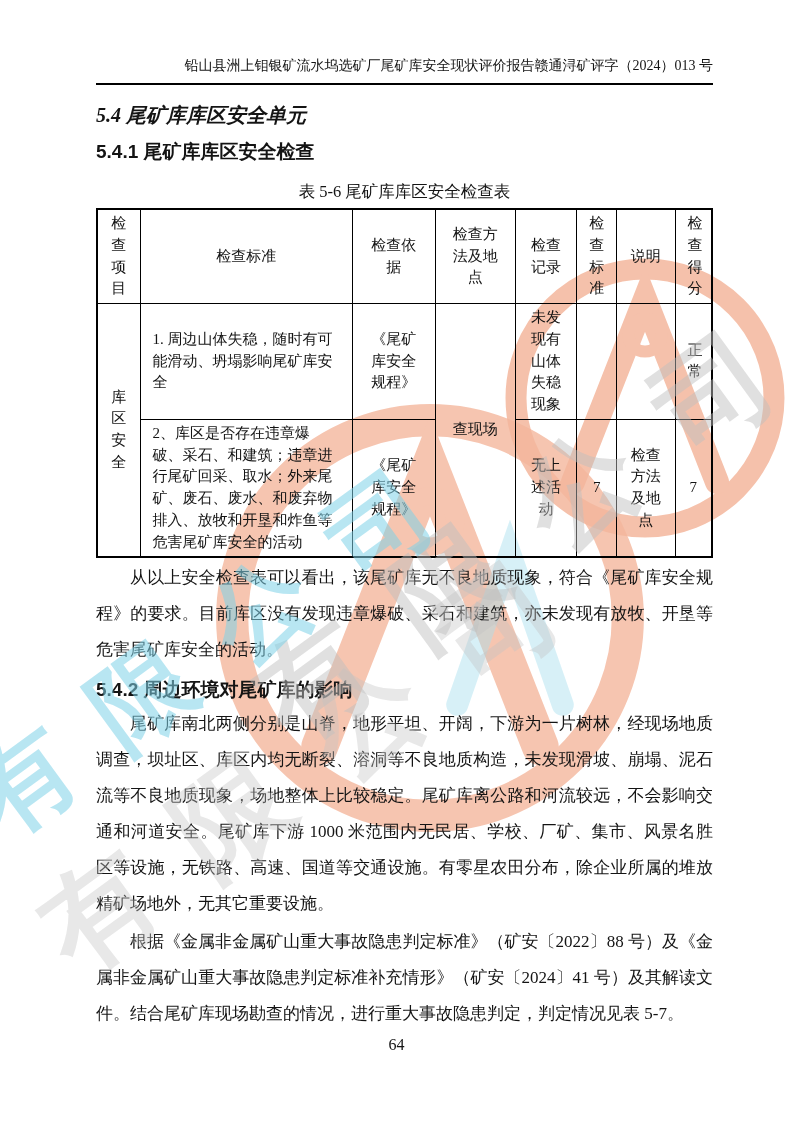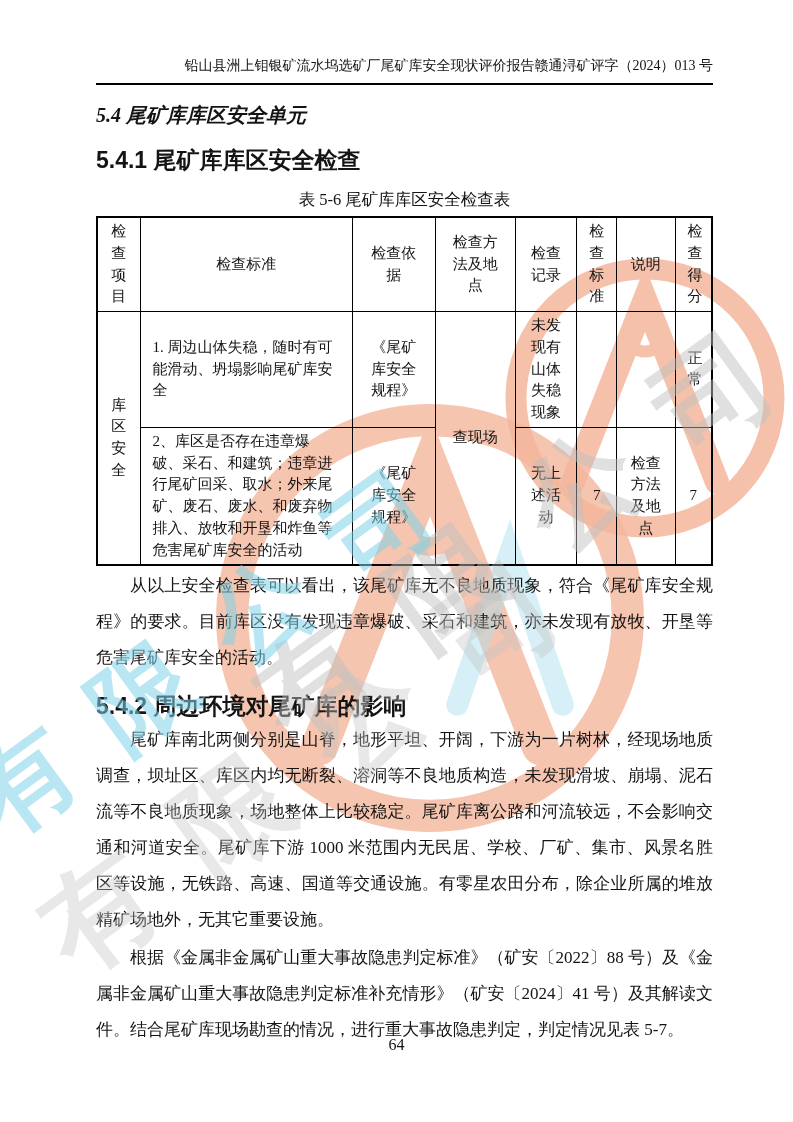--- a/index.html
+++ b/index.html
@@ -38,22 +38,22 @@
     padding-bottom:7px;
   }
 
   h1.sec {
     font-size:20px; font-weight:bold; font-style:italic;
     margin:15px 0 2px 0; line-height:30px;
   }
   h1.sec.gap { margin-top:26px; }
   h2.sub {
     font-family:"Liberation Sans","DejaVu Sans",sans-serif;
-    font-size:23px; font-weight:bold; font-style:normal;
-    margin:16px 0 2px 0; line-height:28px;
+    font-size:19px; font-weight:bold; font-style:normal;
+    margin:8px 0 2px 0; line-height:28px;
   }
   p.body {
     font-size:17px; line-height:36px;
     text-align:justify; text-indent:34px;
     margin:2px 0;
   }
   .caption {
     text-align:center; font-size:16.5px;
     margin:14px 0 4px 0; line-height:24px;
   }

